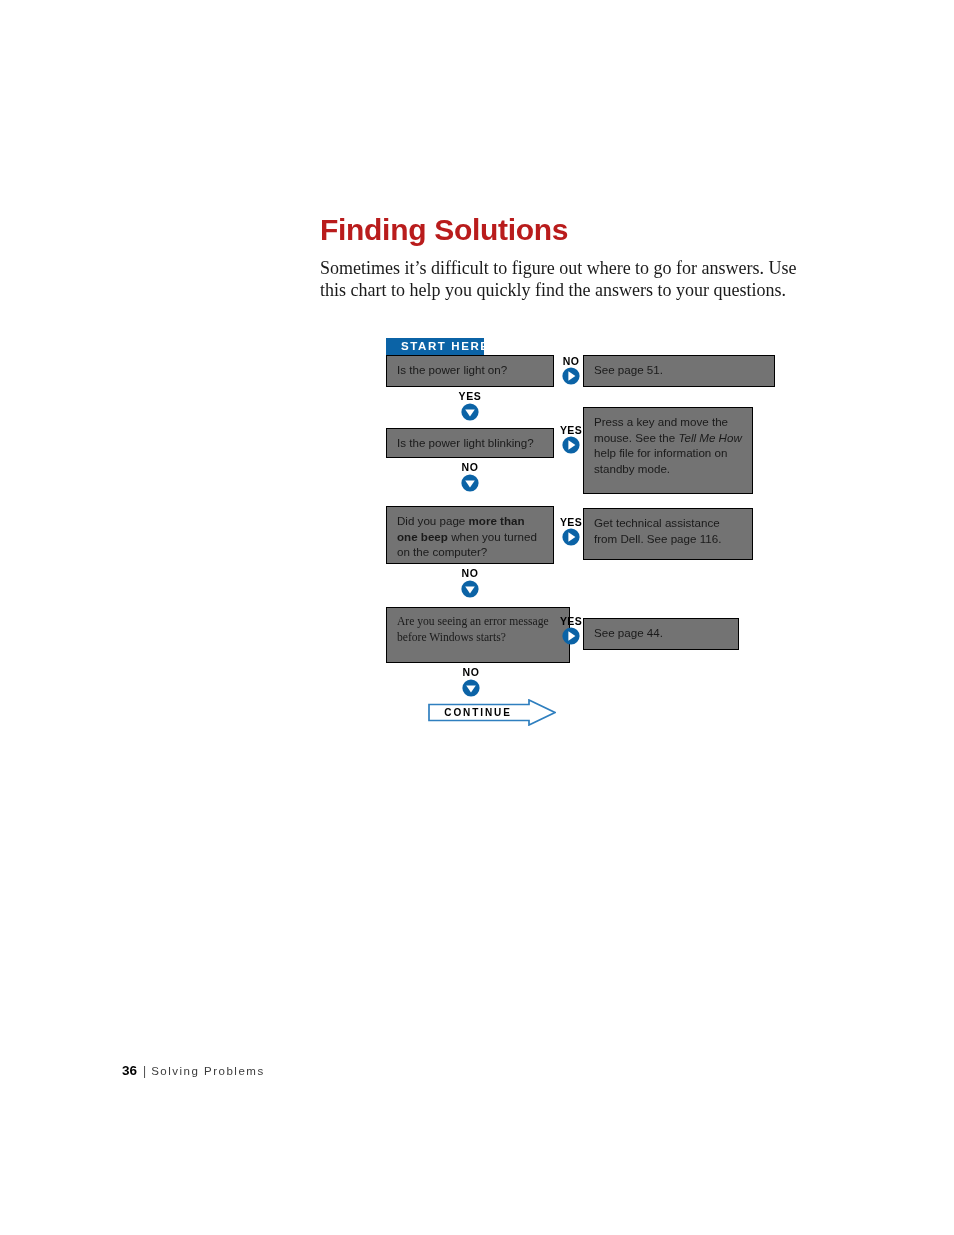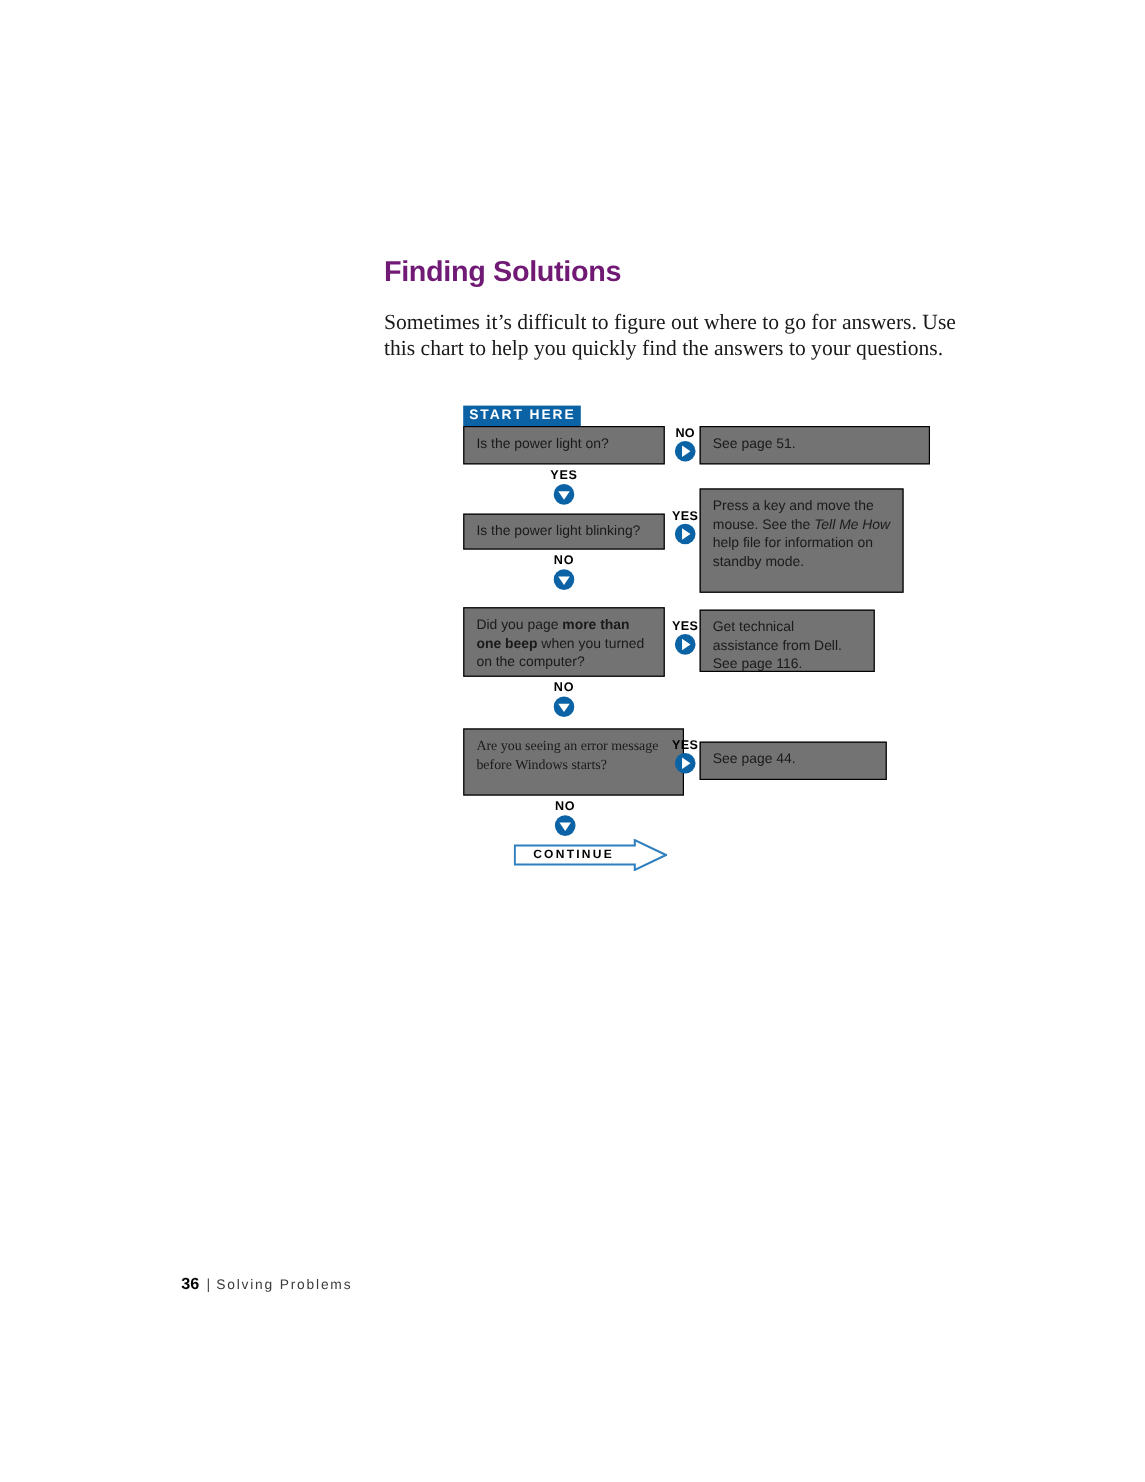--- a/index.html
+++ b/index.html
@@ -25,23 +25,23 @@
     height: 260px;
   }
 
   
   #page-title {
     position: absolute;
     left: 320px;
     top: 213px;
     font-family: "Liberation Sans", sans-serif;
     font-weight: bold;
-    font-size: 24px;
+    font-size: 30px;
     letter-spacing: -0.3px;
-    color: #701a75;
+    color: #b91c1c;
     white-space: nowrap;
   }
   #intro-paragraph {
     position: absolute;
     left: 320px;
     top: 257px;
     width: 500px;
     font-family: "Liberation Serif", serif;
     font-size: 18px;
     line-height: 22px;
@@ -62,21 +62,21 @@
     left: 386px;
     top: 338px;
     width: 98px;
     height: 17px;
     background: #0b63a6;
     color: #ffffff;
     font-size: 11.5px;
     font-weight: bold;
     letter-spacing: 1.6px;
     line-height: 17px;
-    padding-left: 5px;
+    padding-left: 15px;
     box-sizing: border-box;
     white-space: nowrap;
   }
 
   .qbox, .abox {
     position: absolute;
     border: 1.6px solid #000000;
     background: #737373;
     box-sizing: border-box;
     font-size: 11.6px;
@@ -142,21 +142,20 @@
     color: #000000;
     white-space: nowrap;
   }
 
   
   #page-footer {
     position: absolute;
     left: 122px;
     top: 1061px;
     white-space: nowrap;
-    margin-left: 29px;
   }
   #page-footer .folio {
     font-size: 13.5px;
     font-weight: bold;
     color: #000000;
   }
   #page-footer .sep {
     font-size: 12px;
     color: #4a4a4a;
     padding: 0 5px 0 6px;
@@ -244,21 +243,21 @@
   <div class="hconn" style="left:556px; top:516px;">
     <span class="hlabel">YES</span>
     <span class="hicon">
       <svg width="18" height="18" viewBox="0 0 18 18">
         <circle cx="9" cy="9" r="8.6" fill="#0b63a6"></circle>
         <polygon points="6.4,4.2 13.4,9 6.4,13.8" fill="#ffffff"></polygon>
       </svg>
     </span>
   </div>
 
-  <div class="abox" style="left:583px; top:508px; width:146px; height:52px;">
+  <div class="abox" style="left:583px; top:508px; width:170px; height:52px;">
     <span class="inner">Get technical assistance from Dell. See page 116.</span>
   </div>
 
   <div class="vconn" style="left:447px; top:567px;">
     <span class="vlabel">NO</span>
     <span class="vicon">
       <svg width="18" height="18" viewBox="0 0 18 18">
         <circle cx="9" cy="9" r="8.6" fill="#0b63a6"></circle>
         <polygon points="4.2,6.4 13.8,6.4 9,13.4" fill="#ffffff"></polygon>
       </svg>

